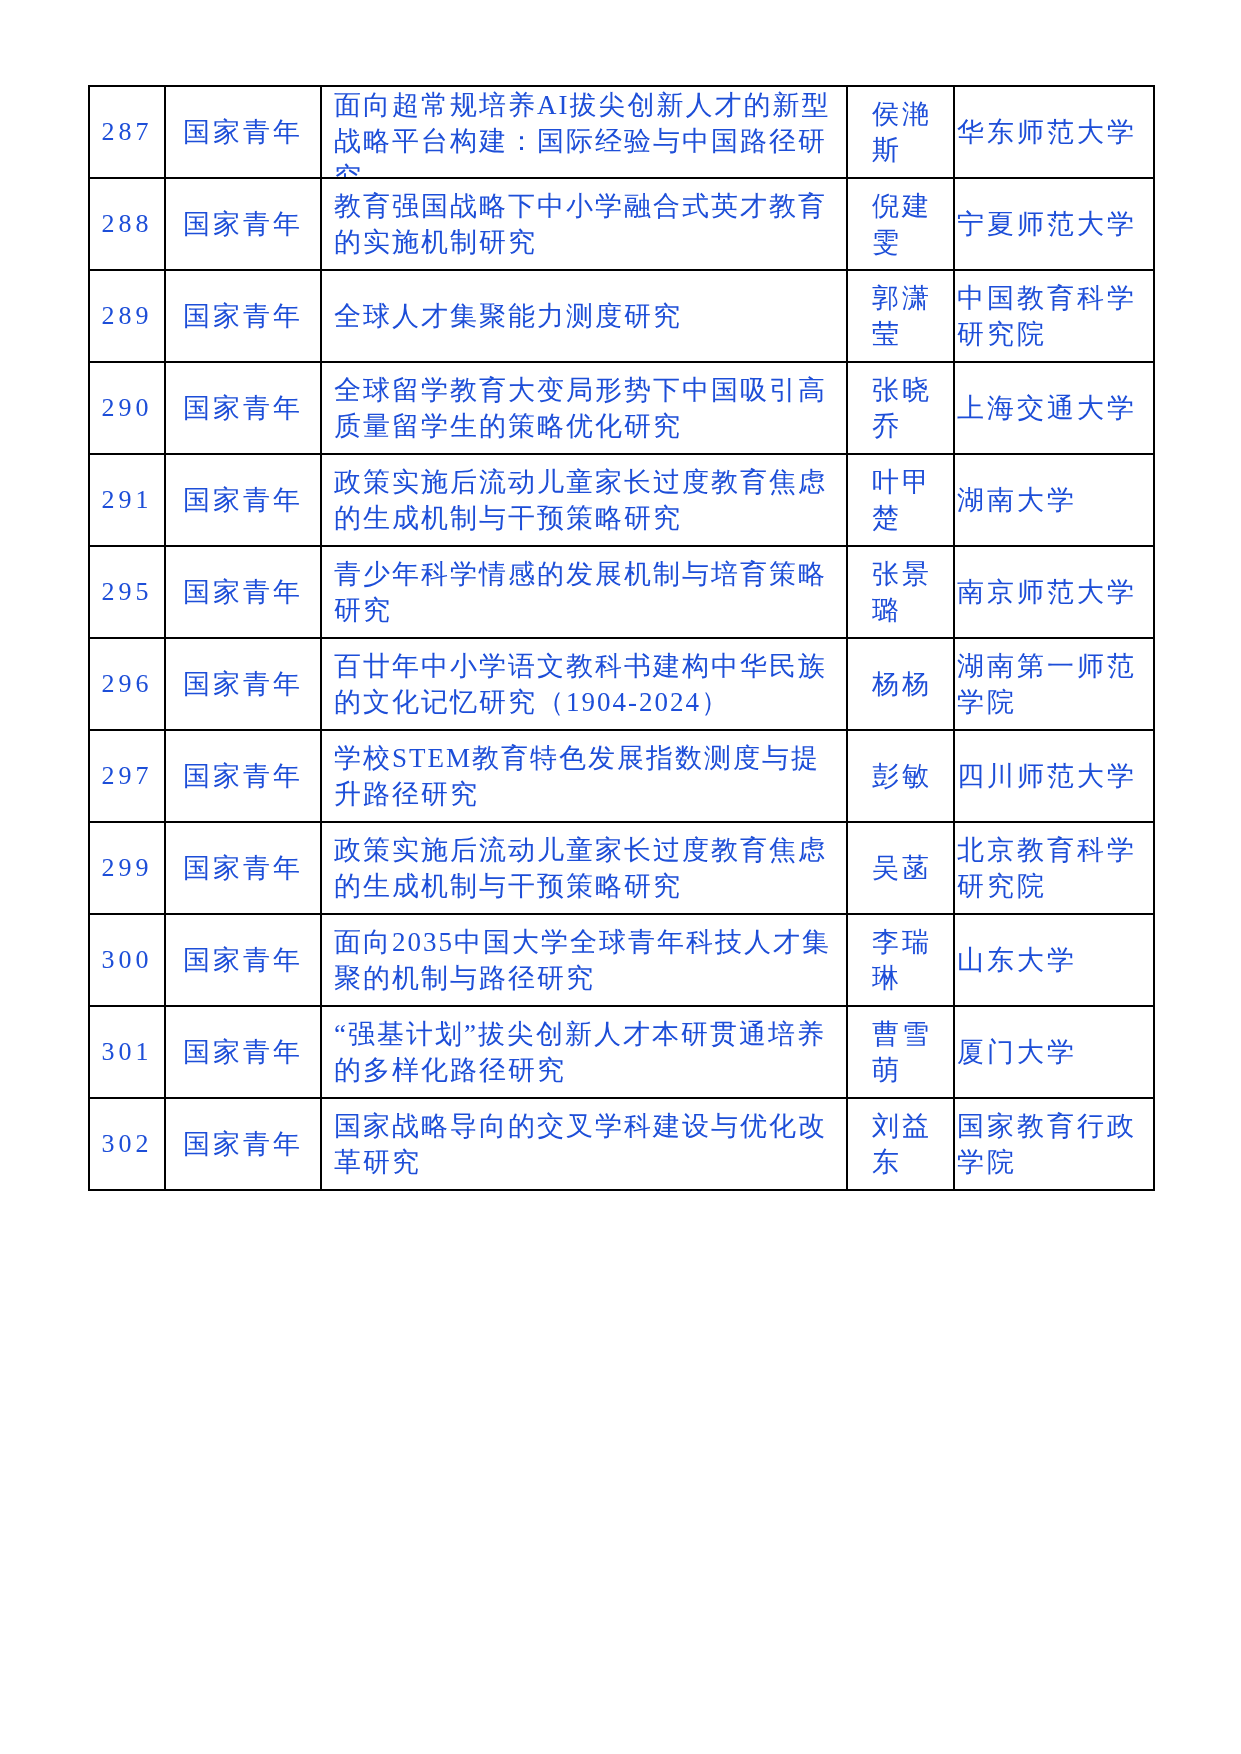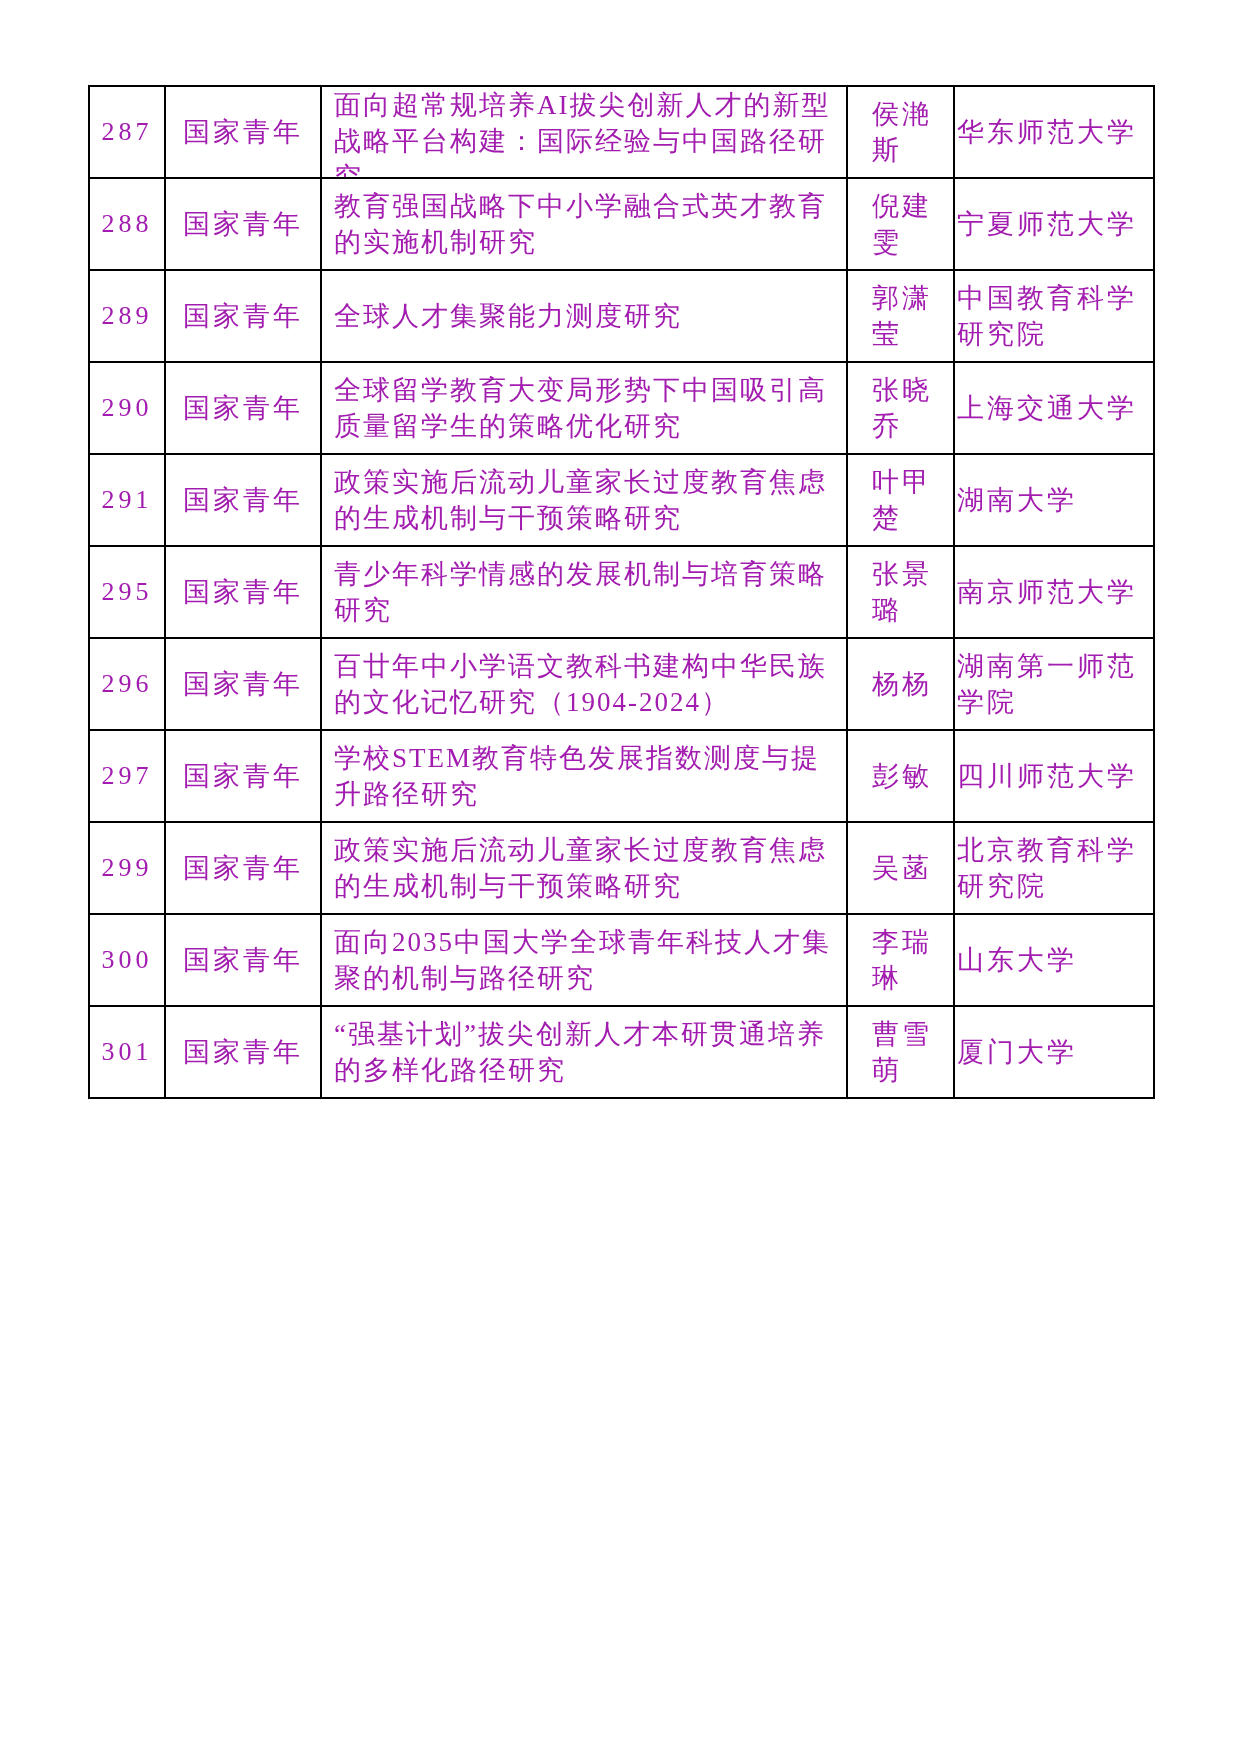--- a/index.html
+++ b/index.html
@@ -5,21 +5,21 @@
   html, body {
     margin: 0;
     padding: 0;
     background: #ffffff;
   }
   .page {
     position: relative;
     width: 1241px;
     height: 1754px;
     background: #ffffff;
-    color: #a21caf;
+    color: #1d4ed8;
     font-family: "Liberation Serif", "DejaVu Serif", serif;
     overflow: hidden;
   }
   table.grant-table {
     position: absolute;
     left: 88px;
     top: 85px;
     width: 1065px;
     border-collapse: collapse;
     table-layout: fixed;
@@ -273,15 +273,32 @@
       <div class="cell">“强基计划”拔尖创新人才本研贯通培养的多样化路径研究</div>
     </td>
     <td class="c-name">
       <div class="cell">曹雪萌</div>
     </td>
     <td class="c-inst">
       <div class="cell">厦门大学</div>
     </td>
   </tr>
 
+  <tr>
+    <td class="c-no">
+      <div class="cell center">302</div>
+    </td>
+    <td class="c-cat">
+      <div class="cell center">国家青年</div>
+    </td>
+    <td class="c-title">
+      <div class="cell">国家战略导向的交叉学科建设与优化改革研究</div>
+    </td>
+    <td class="c-name">
+      <div class="cell">刘益东</div>
+    </td>
+    <td class="c-inst">
+      <div class="cell">国家教育行政学院</div>
+    </td>
+  </tr>
 </tbody>
   </table>
 </div>
 
 </body></html>

